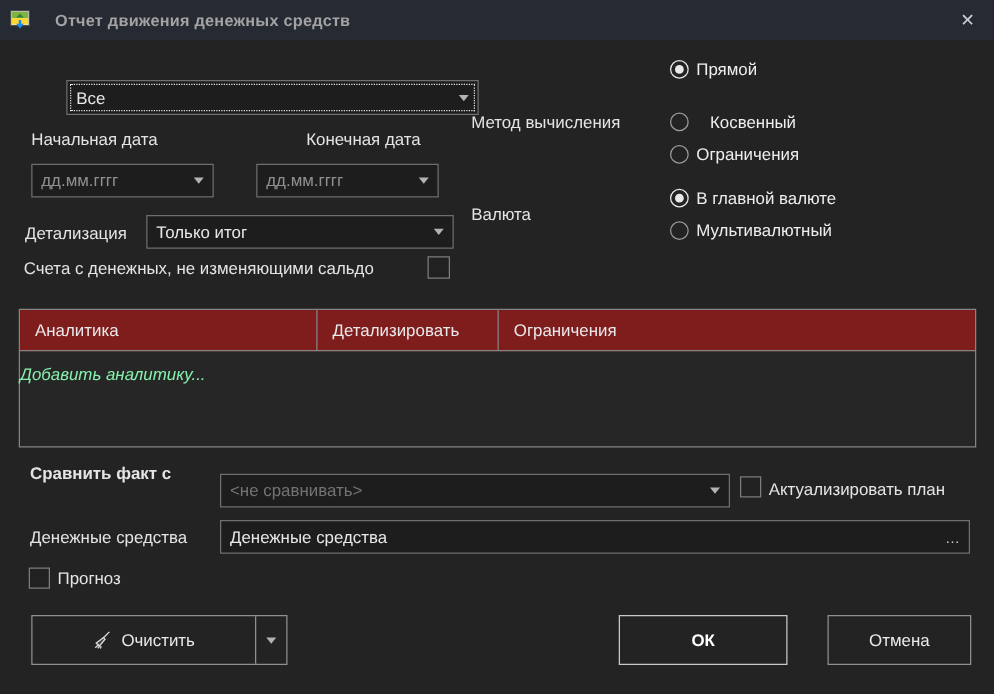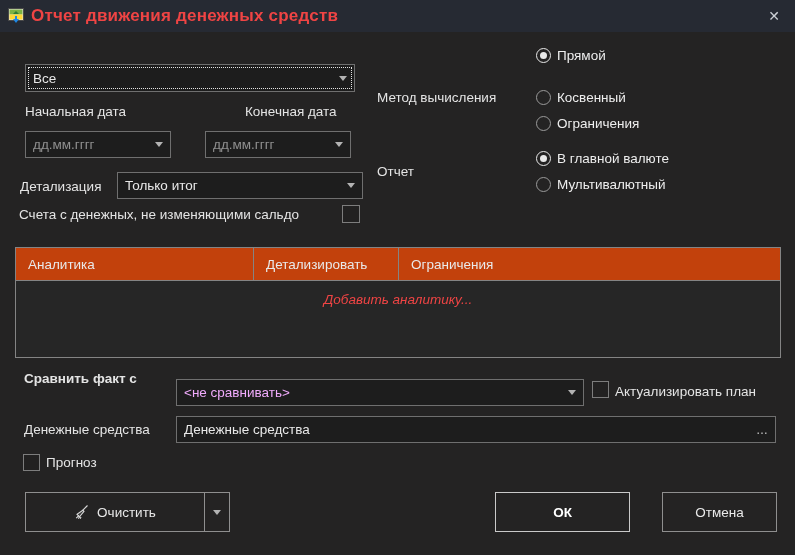--- a/index.html
+++ b/index.html
@@ -7,42 +7,42 @@
     position:relative;width:795px;height:555px;background:#242323;
     font-family:"Liberation Sans","DejaVu Sans",sans-serif;
     color:#e8e8e8;font-size:13.5px;overflow:hidden;
   }
   
   .titlebar{
     position:absolute;left:0;top:0;width:795px;height:32px;
     background:#262a33;display:flex;align-items:center;
   }
   .titlebar .app-icon{width:16px;height:16px;margin-left:8px;flex:0 0 auto;}
-  .titlebar .title{margin-left:7px;font-weight:700;font-size:17px;color:#ef4444;letter-spacing:.2px;}
+  .titlebar .title{margin-left:20px;font-weight:700;font-size:13px;color:#a3a3a3;letter-spacing:.2px;}
   .close-btn{
     position:absolute;right:6px;top:0;width:30px;height:32px;
     display:flex;align-items:center;justify-content:center;
     color:#ccd0d6;font-size:14px;cursor:default;
   }
   
   .field,.combo{
     position:absolute;box-sizing:border-box;background:#1d1d1d;
     border:1px solid #6f6f6f;height:28px;display:flex;align-items:center;
   }
   .field .value,.combo .value{padding-left:7px;white-space:nowrap;overflow:hidden;}
   .placeholder{color:#8f8f8f;}
   .arrow-zone{
     margin-left:auto;width:22px;height:100%;
     display:flex;align-items:center;justify-content:center;flex:0 0 auto;
   }
   .tri-down{
     width:0;height:0;border-left:4px solid transparent;border-right:4px solid transparent;
     border-top:5px solid #b3b3b3;
   }
-  .focus-dotted{outline:1px dotted #e4e4e4;outline-offset:-4px;}
+  .focus-dotted{outline:1px dotted #e4e4e4;outline-offset:-4px;margin-left:28px;}
   .lbl{position:absolute;white-space:nowrap;color:#e4e4e4;}
   
   .checkbox{
     position:absolute;width:17px;height:17px;box-sizing:border-box;
     border:1px solid #7d7d7d;background:#222121;
   }
   
   .radio-item{position:absolute;display:flex;align-items:center;height:18px;}
   .radio-circle{
     width:15px;height:15px;border-radius:50%;box-sizing:border-box;
@@ -54,32 +54,32 @@
     content:"";width:7px;height:7px;border-radius:50%;background:#e9e9e9;
   }
   .radio-item .radio-label{margin-left:6px;color:#eeeeee;}
   
   .analytics-table{
     position:absolute;left:15px;top:247px;width:766px;height:111px;box-sizing:border-box;
     border:1px solid #848484;background:#262626;
   }
   .analytics-table .thead{
     position:absolute;left:0;top:0;right:0;height:32px;
-    border-bottom:1px solid #848484;display:flex;background:#c2410c;
+    border-bottom:1px solid #848484;display:flex;background:#7f1d1d;
   }
   .analytics-table .th{
     box-sizing:border-box;padding-left:12px;display:flex;align-items:center;
     color:#e9e9e9;border-right:1px solid #848484;
   }
   .analytics-table .th.c1{width:238px;}
   .analytics-table .th.c2{width:145px;}
   .analytics-table .th.c3{flex:1;border-right:none;}
   .analytics-table .empty-hint{
-    position:absolute;left:0;right:0;top:44px;text-align:center;
-    font-style:italic;color:#ef4444;
+    position:absolute;left:0;right:0;top:44px;text-align:left;
+    font-style:italic;color:#86efac;
   }
   
   .btn{
     position:absolute;box-sizing:border-box;height:40px;background:#242323;
     border:1px solid #8f8f8f;display:flex;align-items:center;justify-content:center;
     color:#eaeaea;font-size:13.5px;
   }
   .btn.primary{border-color:#c9c9c9;font-weight:700;color:#ffffff;}
   .split-btn{position:absolute;left:25px;top:492px;width:205px;height:40px;box-sizing:border-box;border:1px solid #8f8f8f;display:flex;background:#242323;}
   .split-main{flex:1;display:flex;align-items:center;justify-content:center;border-right:1px solid #8f8f8f;text-align:center;}
@@ -127,30 +127,30 @@
     <span class="arrow-zone">
         <span class="tri-down"></span>
       </span>
   </div>
 
   <div class="lbl" style="left:377px;top:90px;">Метод вычисления</div>
   <div class="radio-item selected" style="left:536px;top:46px;">
     <span class="radio-circle"></span>
     <span class="radio-label">Прямой</span>
   </div>
-  <div class="radio-item" style="left:536px;top:88px;">
+  <div class="radio-item" style="left:536px;top:88px;gap:11px;">
     <span class="radio-circle"></span>
     <span class="radio-label">Косвенный</span>
   </div>
   <div class="radio-item" style="left:536px;top:114px;">
     <span class="radio-circle"></span>
     <span class="radio-label">Ограничения</span>
   </div>
 
-  <div class="lbl" style="left:377px;top:164px;">Отчет</div>
+  <div class="lbl" style="left:377px;top:164px;">Валюта</div>
   <div class="radio-item" style="left:536px;top:175px;">
     <span class="radio-circle"></span>
     <span class="radio-label">Мультивалютный</span>
   </div>
   <div class="radio-item selected" style="left:536px;top:149px;">
     <span class="radio-circle"></span>
     <span class="radio-label">В главной валюте</span>
   </div>
 
   <div class="lbl" style="left:20px;top:179px;">Детализация</div>
@@ -168,21 +168,21 @@
     <div class="thead">
       <div class="th c1">Аналитика</div>
       <div class="th c2">Детализировать</div>
       <div class="th c3">Ограничения</div>
     </div>
     <div class="empty-hint">Добавить аналитику...</div>
   </div>
 
   <div class="lbl" style="left:24px;top:371px;font-weight:bold;">Сравнить факт с</div>
   <div class="combo" style="left:176px;top:379px;width:408px;height:27px;">
-    <span class="value" style="color:#f0abfc;">&lt;не сравнивать&gt;</span>
+    <span class="value" style="color:#737373;">&lt;не сравнивать&gt;</span>
     <span class="arrow-zone">
         <span class="tri-down"></span>
       </span>
   </div>
   <div class="checkbox" style="left:592px;top:381px;"></div>
   <div class="lbl" style="left:615px;top:384px;">Актуализировать план</div>
 
   <div class="lbl" style="left:24px;top:422px;">Денежные средства</div>
   <div class="field" style="left:176px;top:416px;width:600px;height:27px;">
     <span class="value">Денежные средства</span>

